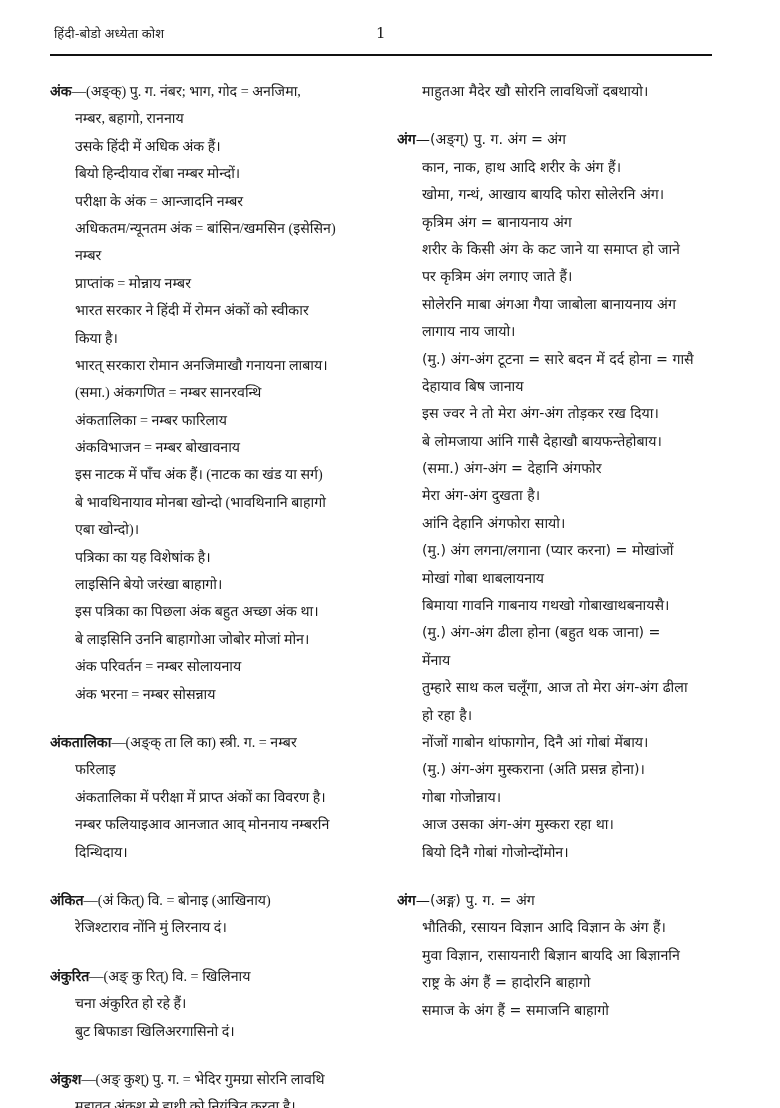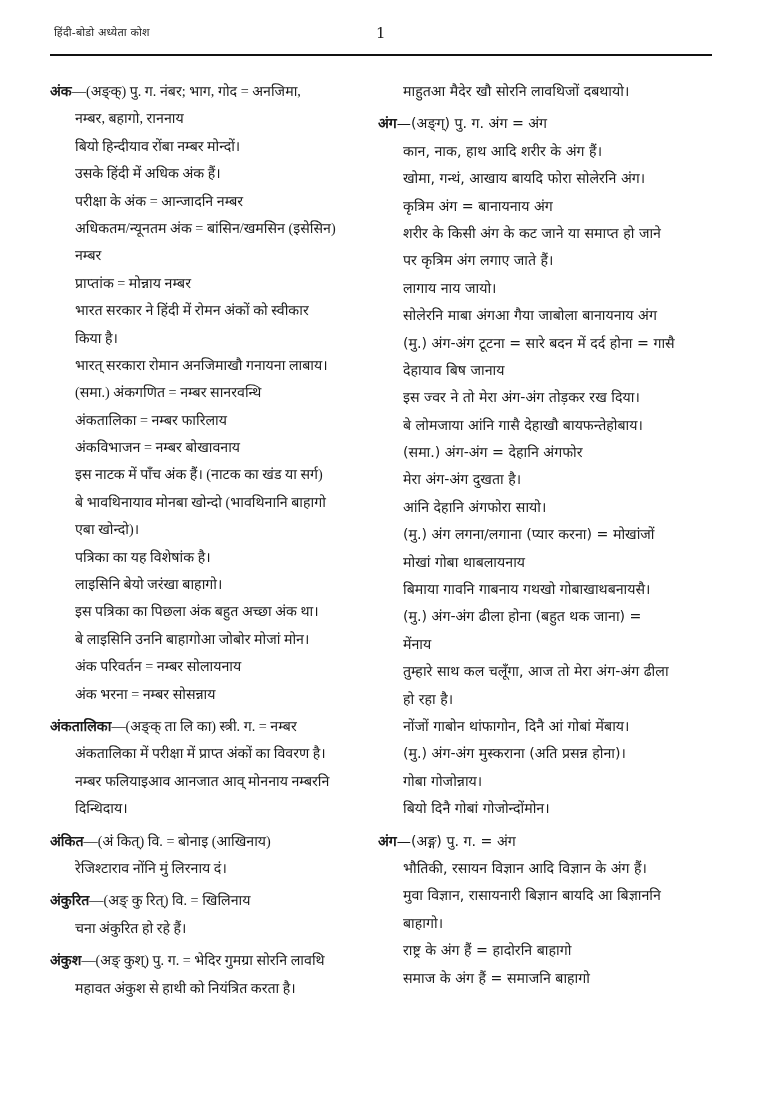--- a/index.html
+++ b/index.html
@@ -3,106 +3,108 @@
 <meta charset="utf-8">
 <style>
   html, body { margin: 0; padding: 0; }
   body {
     width: 780px; height: 1108px; background: #ffffff; position: relative; overflow: hidden;
     font-family: "DejaVu Sans", sans-serif; color: #1a1a1a;
   }
   .header {
     position: absolute; left: 54px; top: 24px; width: 660px; height: 30px;
   }
-  .header .title { position: absolute; left: 0; top: 0; font-size: 11px; letter-spacing: 0.2px; }
+  .header .title { position: absolute; left: 0; top: 0; font-size: 13px; letter-spacing: 0.2px; font-family: Liberation Serif, serif; }
   .header .pageno { position: absolute; left: 322px; top: 0; font-size: 15px; font-family: "DejaVu Serif", serif; }
   .rule {
     position: absolute; left: 50px; top: 54px; width: 662px; height: 2px; background: #111;
   }
   .col { position: absolute; top: 78px; }
   .col.left { left: 50px; width: 325px; font-family: Liberation Serif, serif; }
-  .col.right { left: 378px; width: 325px; }
+  .col.right { left: 397px; width: 325px; }
   .line {
     height: 27.4px; line-height: 27.4px; font-size: 14.2px; white-space: nowrap; overflow: visible;
   }
   .line.ind { padding-left: 25px; }
-  .line.gap { margin-top: 5px; }
+  .line.gap { margin-top: 21px; }
   .hw { font-weight: bold; }
 </style>
 </head>
 <body>
 
 <div class="header">
   <span class="title">हिंदी-बोडो अध्येता कोश</span>
   <span class="pageno">1</span>
 </div>
 <div class="rule"></div>
 
 <div class="col left" id="col-left">
     <div class="line"><span class="hw">अंक</span><span>—(अङ्क्) पु. ग. नंबर; भाग, गोद = अनजिमा,</span></div>
     <div class="line ind">नम्बर, बहागो, राननाय</div>
+    <div class="line ind">उसके हिंदी में अधिक अंक हैं।</div>
     <div class="line ind">बियो हिन्दीयाव रोंबा नम्बर मोन्दों।</div>
-    <div class="line ind">उसके हिंदी में अधिक अंक हैं।</div>
     <div class="line ind">परीक्षा के अंक = आन्जादनि नम्बर</div>
     <div class="line ind">अधिकतम/न्यूनतम अंक = बांसिन/खमसिन (इसेसिन)</div>
     <div class="line ind">नम्बर</div>
     <div class="line ind">प्राप्तांक = मोन्नाय नम्बर</div>
     <div class="line ind">भारत सरकार ने हिंदी में रोमन अंकों को स्वीकार</div>
     <div class="line ind">किया है।</div>
     <div class="line ind">भारत् सरकारा रोमान अनजिमाखौ गनायना लाबाय।</div>
     <div class="line ind">(समा.) अंकगणित = नम्बर सानरवन्थि</div>
     <div class="line ind">अंकतालिका = नम्बर फारिलाय</div>
     <div class="line ind">अंकविभाजन = नम्बर बोखावनाय</div>
     <div class="line ind">इस नाटक में पाँच अंक हैं। (नाटक का खंड या सर्ग)</div>
     <div class="line ind">बे भावथिनायाव मोनबा खोन्दो (भावथिनानि बाहागो</div>
     <div class="line ind">एबा खोन्दो)।</div>
     <div class="line ind">पत्रिका का यह विशेषांक है।</div>
     <div class="line ind">लाइसिनि बेयो जरंखा बाहागो।</div>
     <div class="line ind">इस पत्रिका का पिछला अंक बहुत अच्छा अंक था।</div>
     <div class="line ind">बे लाइसिनि उननि बाहागोआ जोबोर मोजां मोन।</div>
     <div class="line ind">अंक परिवर्तन = नम्बर सोलायनाय</div>
     <div class="line ind">अंक भरना = नम्बर सोसन्नाय</div>
     <div class="line gap"><span class="hw">अंकतालिका</span><span>—(अङ्क् ता लि का) स्त्री. ग. = नम्बर</span></div>
+    <div class="line ind">फरिलाइ</div>
     <div class="line ind">अंकतालिका में परीक्षा में प्राप्त अंकों का विवरण है।</div>
     <div class="line ind">नम्बर फलियाइआव आनजात आव् मोननाय नम्बरनि</div>
     <div class="line ind">दिन्थिदाय।</div>
     <div class="line gap"><span class="hw">अंकित</span><span>—(अं कित्) वि. = बोनाइ (आखिनाय)</span></div>
     <div class="line ind">रेजिश्टाराव नोंनि मुं लिरनाय दं।</div>
     <div class="line gap"><span class="hw">अंकुरित</span><span>—(अङ् कु रित्) वि. = खिलिनाय</span></div>
     <div class="line ind">चना अंकुरित हो रहे हैं।</div>
+    <div class="line ind">बुट बिफाङा खिलिअरगासिनो दं।</div>
     <div class="line gap"><span class="hw">अंकुश</span><span>—(अङ् कुश्) पु. ग. = भेदिर गुमग्रा सोरनि लावथि</span></div>
     <div class="line ind">महावत अंकुश से हाथी को नियंत्रित करता है।</div>
   </div>
 <div class="col right" id="col-right">
     <div class="line ind">माहुतआ मैदेर खौ सोरनि लावथिजों दबथायो।</div>
     <div class="line gap"><span class="hw">अंग</span><span>—(अङ्ग्) पु. ग. अंग = अंग</span></div>
     <div class="line ind">कान, नाक, हाथ आदि शरीर के अंग हैं।</div>
     <div class="line ind">खोमा, गन्थं, आखाय बायदि फोरा सोलेरनि अंग।</div>
     <div class="line ind">कृत्रिम अंग = बानायनाय अंग</div>
     <div class="line ind">शरीर के किसी अंग के कट जाने या समाप्त हो जाने</div>
     <div class="line ind">पर कृत्रिम अंग लगाए जाते हैं।</div>
+    <div class="line ind">सोलेरनि माबा अंगआ गैया जाबोला बानायनाय अंग</div>
     <div class="line ind">लागाय नाय जायो।</div>
-    <div class="line ind">सोलेरनि माबा अंगआ गैया जाबोला बानायनाय अंग</div>
     <div class="line ind">(मु.) अंग-अंग टूटना = सारे बदन में दर्द होना = गासै</div>
     <div class="line ind">देहायाव बिष जानाय</div>
     <div class="line ind">इस ज्वर ने तो मेरा अंग-अंग तोड़कर रख दिया।</div>
     <div class="line ind">बे लोमजाया आंनि गासै देहाखौ बायफन्तेहोबाय।</div>
     <div class="line ind">(समा.) अंग-अंग = देहानि अंगफोर</div>
     <div class="line ind">मेरा अंग-अंग दुखता है।</div>
     <div class="line ind">आंनि देहानि अंगफोरा सायो।</div>
     <div class="line ind">(मु.) अंग लगना/लगाना (प्यार करना) = मोखांजों</div>
     <div class="line ind">मोखां गोबा थाबलायनाय</div>
     <div class="line ind">बिमाया गावनि गाबनाय गथखो गोबाखाथबनायसै।</div>
     <div class="line ind">(मु.) अंग-अंग ढीला होना (बहुत थक जाना) =</div>
     <div class="line ind">मेंनाय</div>
     <div class="line ind">तुम्हारे साथ कल चलूँगा, आज तो मेरा अंग-अंग ढीला</div>
     <div class="line ind">हो रहा है।</div>
     <div class="line ind">नोंजों गाबोन थांफागोन, दिनै आं गोबां मेंबाय।</div>
     <div class="line ind">(मु.) अंग-अंग मुस्कराना (अति प्रसन्न होना)।</div>
     <div class="line ind">गोबा गोजोन्नाय।</div>
+    <div class="line ind">आज उसका अंग-अंग मुस्करा रहा था।</div>
     <div class="line ind">बियो दिनै गोबां गोजोन्दोंमोन।</div>
     <div class="line gap"><span class="hw">अंग</span><span>—(अङ्ग) पु. ग. = अंग</span></div>
     <div class="line ind">भौतिकी, रसायन विज्ञान आदि विज्ञान के अंग हैं।</div>
     <div class="line ind">मुवा विज्ञान, रासायनारी बिज्ञान बायदि आ बिज्ञाननि</div>
-    <div class="line ind">बाहागो।</div>
     <div class="line ind">राष्ट्र के अंग हैं = हादोरनि बाहागो</div>
     <div class="line ind">समाज के अंग हैं = समाजनि बाहागो</div>
   </div>
 
 </body></html>

